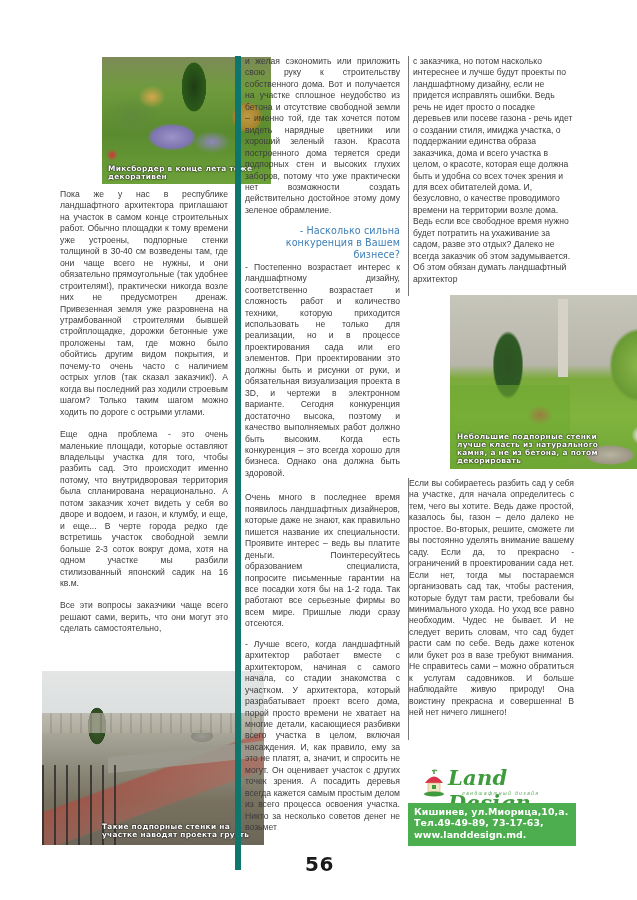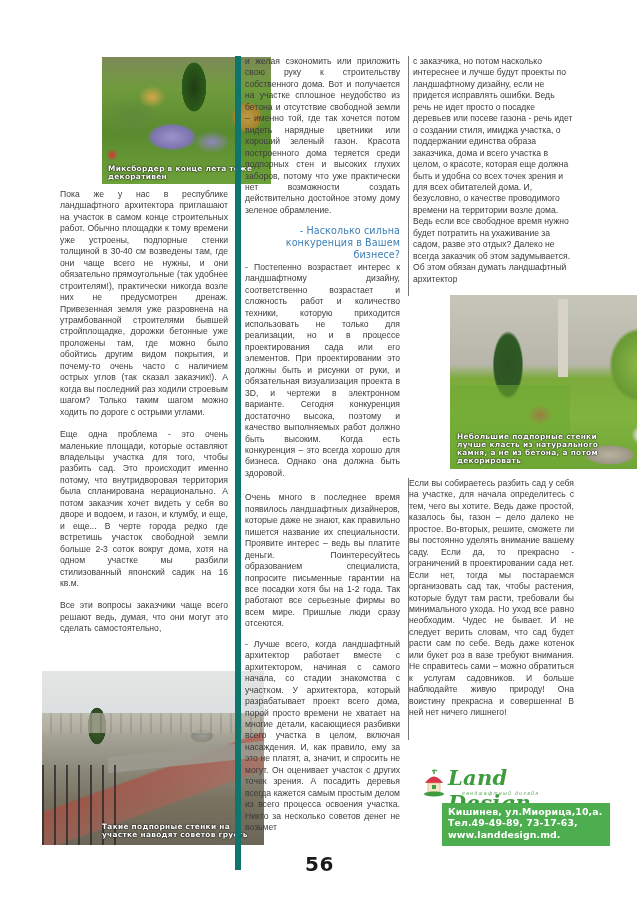--- a/index.html
+++ b/index.html
@@ -57,41 +57,41 @@
   .photo-2 .caption { left: 60px; top: 152px; width: 160px; }
   .photo-3 .caption { left: 7px; top: 138px; width: 150px; }
 
   .page-number { position: absolute; left: 305px; top: 852px; font-family: "DejaVu Sans", sans-serif; font-weight: bold; font-size: 20px; color: #1a1a1a; letter-spacing: 0.5px; }
 
   .logo { position: absolute; left: 420px; top: 764px; width: 150px; height: 36px; }
   .logo-house { position: absolute; left: 3px; top: 4px; width: 22px; height: 30px; }
   .logo-text { position: absolute; left: 28px; top: 1px; font-family: "DejaVu Serif", serif; font-style: italic; font-weight: bold; font-size: 21px; color: #3e9c3e; letter-spacing: 0.3px; }
   .logo-sub { position: absolute; left: 42px; top: 27px; font-size: 4.6px; letter-spacing: 1.6px; color: #4aa34a; font-style: italic; }
 
-  .contact-box { position: absolute; left: 408px; top: 803px; width: 168px; height: 43px; background: #4cae4f; padding: 3px 0 0 6px; margin-left: 34px; }
+  .contact-box { position: absolute; left: 408px; top: 803px; width: 168px; height: 43px; background: #4cae4f; padding: 3px 0 0 6px; }
   .contact-line { font-family: "DejaVu Sans", sans-serif; font-weight: bold; color: #ffffff; font-size: 9.4px; line-height: 11.4px; white-space: nowrap; letter-spacing: 0.1px; }
 </style>
 </head>
 <body>
 
 <div class="photo photo-1">
   <div class="caption">Миксбордер в конце лета тоже декоративен</div>
 </div>
 
 <div class="col col-1">
   <p>Пока же у нас в республике ландшафтного архитектора приглашают на участок в самом конце строительных работ. Обычно площадки к тому времени уже устроены, подпорные стенки толщиной в 30-40 см возведены там, где они чаще всего не нужны, и они обязательно прямоугольные (так удобнее строителям!), практически никогда возле них не предусмотрен дренаж. Привезенная земля уже разровнена на утрамбованной строителями бывшей стройплощадке, дорожки бетонные уже проложены там, где можно было обойтись другим видом покрытия, и почему-то очень часто с наличием острых углов (так сказал заказчик!). А когда вы последний раз ходили строевым шагом? Только таким шагом можно ходить по дороге с острыми углами.</p>
   <p>Еще одна проблема - это очень маленькие площади, которые оставляют владельцы участка для того, чтобы разбить сад. Это происходит именно потому, что внутридворовая территория была спланирована нерационально. А потом заказчик хочет видеть у себя во дворе и водоем, и газон, и клумбу, и еще, и еще... В черте города редко где встретишь участок свободной земли больше 2-3 соток вокруг дома, хотя на одном участке мы разбили стилизованный японский садик на 16 кв.м.</p>
-  <p>Все эти вопросы заказчики чаще всего решают ведь, думая, что они могут это сделать самостоятельно,</p>
+  <p>Все эти вопросы заказчики чаще всего решают сами, верить, что они могут это сделать самостоятельно,</p>
 </div>
 
 <div class="photo photo-2">
   <div class="wall-l"></div>
   <div class="border"></div>
   <div class="fence"></div>
-  <div class="caption">Такие подпорные стенки на участке наводят советов грусть</div>
+  <div class="caption">Такие подпорные стенки на участке наводят проекта грусть</div>
 </div>
 
 <div class="col col-2">
   <p style="margin-bottom:9px;">и желая сэкономить или приложить свою руку к строительству собственного дома. Вот и получается на участке сплошное неудобство из бетона и отсутствие свободной земли – именно той, где так хочется потом видеть нарядные цветники или хороший зеленый газон. Красота построенного дома теряется среди подпорных стен и высоких глухих заборов, потому что уже практически нет возможности создать действительно достойное этому дому зеленое обрамление.</p>
   <div class="heading">- Насколько сильна конкуренция в Вашем бизнесе?</div>
   <p style="margin-bottom:13px;">- Постепенно возрастает интерес к ландшафтному дизайну, соответственно возрастает и сложность работ и количество техники, которую приходится использовать не только для реализации, но и в процессе проектирования сада или его элементов. При проектировании это должны быть и рисунки от руки, и обязательная визуализация проекта в 3D, и чертежи в электронном варианте. Сегодня конкуренция достаточно высока, поэтому и качество выполняемых работ должно быть высоким. Когда есть конкуренция – это всегда хорошо для бизнеса. Однако она должна быть здоровой.</p>
   <p style="margin-bottom:9px;">Очень много в последнее время появилось ландшафтных дизайнеров, которые даже не знают, как правильно пишется название их специальности. Проявите интерес – ведь вы платите деньги. Поинтересуйтесь образованием специалиста, попросите письменные гарантии на все посадки хотя бы на 1-2 года. Так работают все серьезные фирмы во всем мире. Пришлые люди сразу отсеются.</p>
   <p>- Лучше всего, когда ландшафтный архитектор работает вместе с архитектором, начиная с самого начала, со стадии знакомства с участком. У архитектора, который разрабатывает проект всего дома, порой просто времени не хватает на многие детали, касающиеся разбивки всего участка в целом, включая насаждения. И, как правило, ему за это не платят, а, значит, и спросить не могут. Он оценивает участок с других точек зрения. А посадить деревья всегда кажется самым простым делом из всего процесса освоения участка. Никто за несколько советов денег не возьмет</p>
 </div>
 

